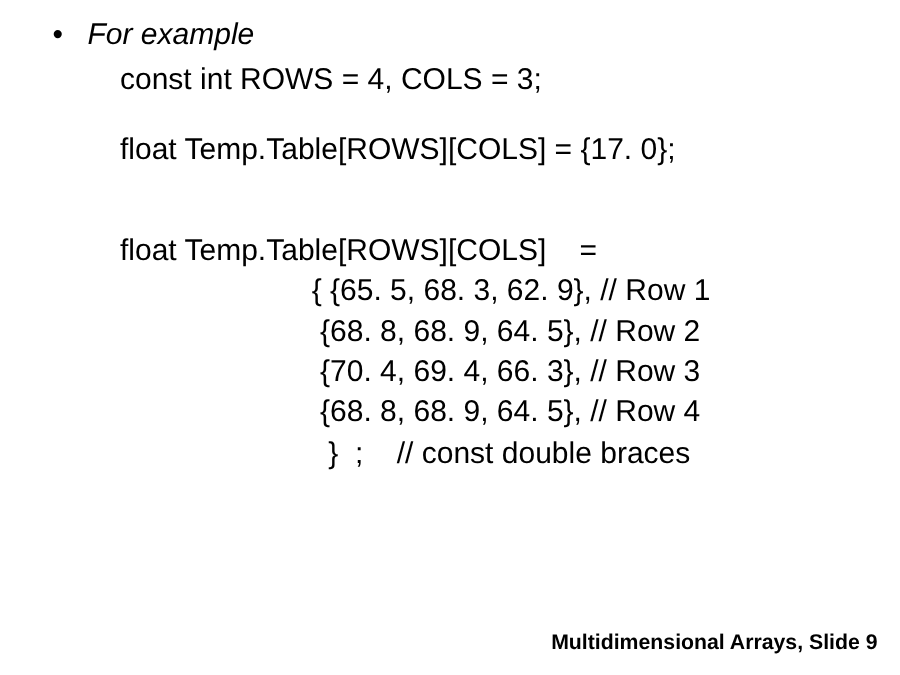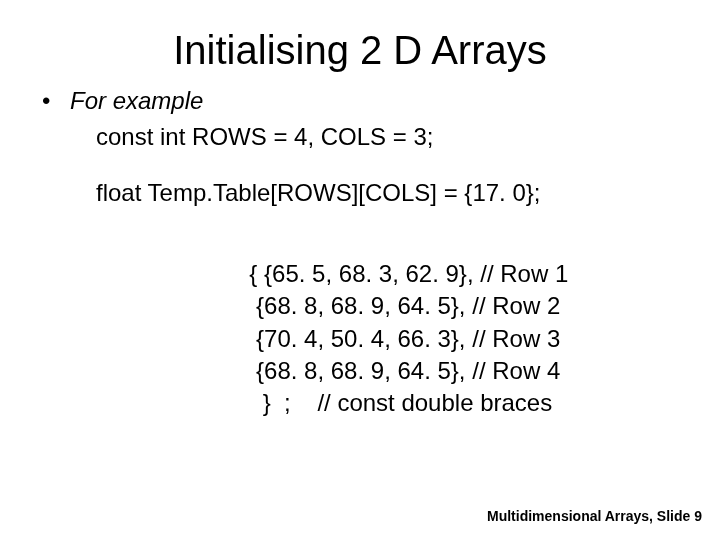--- a/index.html
+++ b/index.html
@@ -47,48 +47,48 @@
     margin-left: 56px;
     line-height: 1.35;
     white-space: pre;
   }
   .spacer-sm { height: 6px; }
   .spacer-md { height: 24px; }
   .footer {
     position: absolute;
     right: 18px;
     bottom: 16px;
-    font-size: 14px;
+    font-size: 17px;
     font-weight: bold;
   }
 </style>
 </head>
 <body>
 
 <div class="slide">
 
-  <div class="title">Initialising 2 D Arrays</div>
 
   <div class="body">
 
     <div class="bullet-row">
       <div class="bullet-dot">•</div>
       <div class="bullet-text">For example</div>
     </div>
 
     <div class="spacer-sm"></div>
 
     <div class="code-block">const int ROWS = 4, COLS = 3;</div>
     <div class="spacer-md"></div>
     <div class="code-block">float Temp.Table[ROWS][COLS] = {17. 0};</div>
     <div class="spacer-md"></div>
     <div class="spacer-md"></div>
+    <div class="code-block">float Temp.Table[ROWS][COLS]    =</div>
     <div class="code-block">                       { {65. 5, 68. 3, 62. 9}, // Row 1</div>
     <div class="code-block">                        {68. 8, 68. 9, 64. 5}, // Row 2</div>
-    <div class="code-block">                        {70. 4, 50. 4, 66. 3}, // Row 3</div>
+    <div class="code-block">                        {70. 4, 69. 4, 66. 3}, // Row 3</div>
     <div class="code-block">                        {68. 8, 68. 9, 64. 5}, // Row 4</div>
     <div class="code-block">                         }  ;    // const double braces</div>
 
   </div>
 
   <div class="footer">Multidimensional Arrays, Slide 9</div>
 
 </div>
 
 </body></html>

